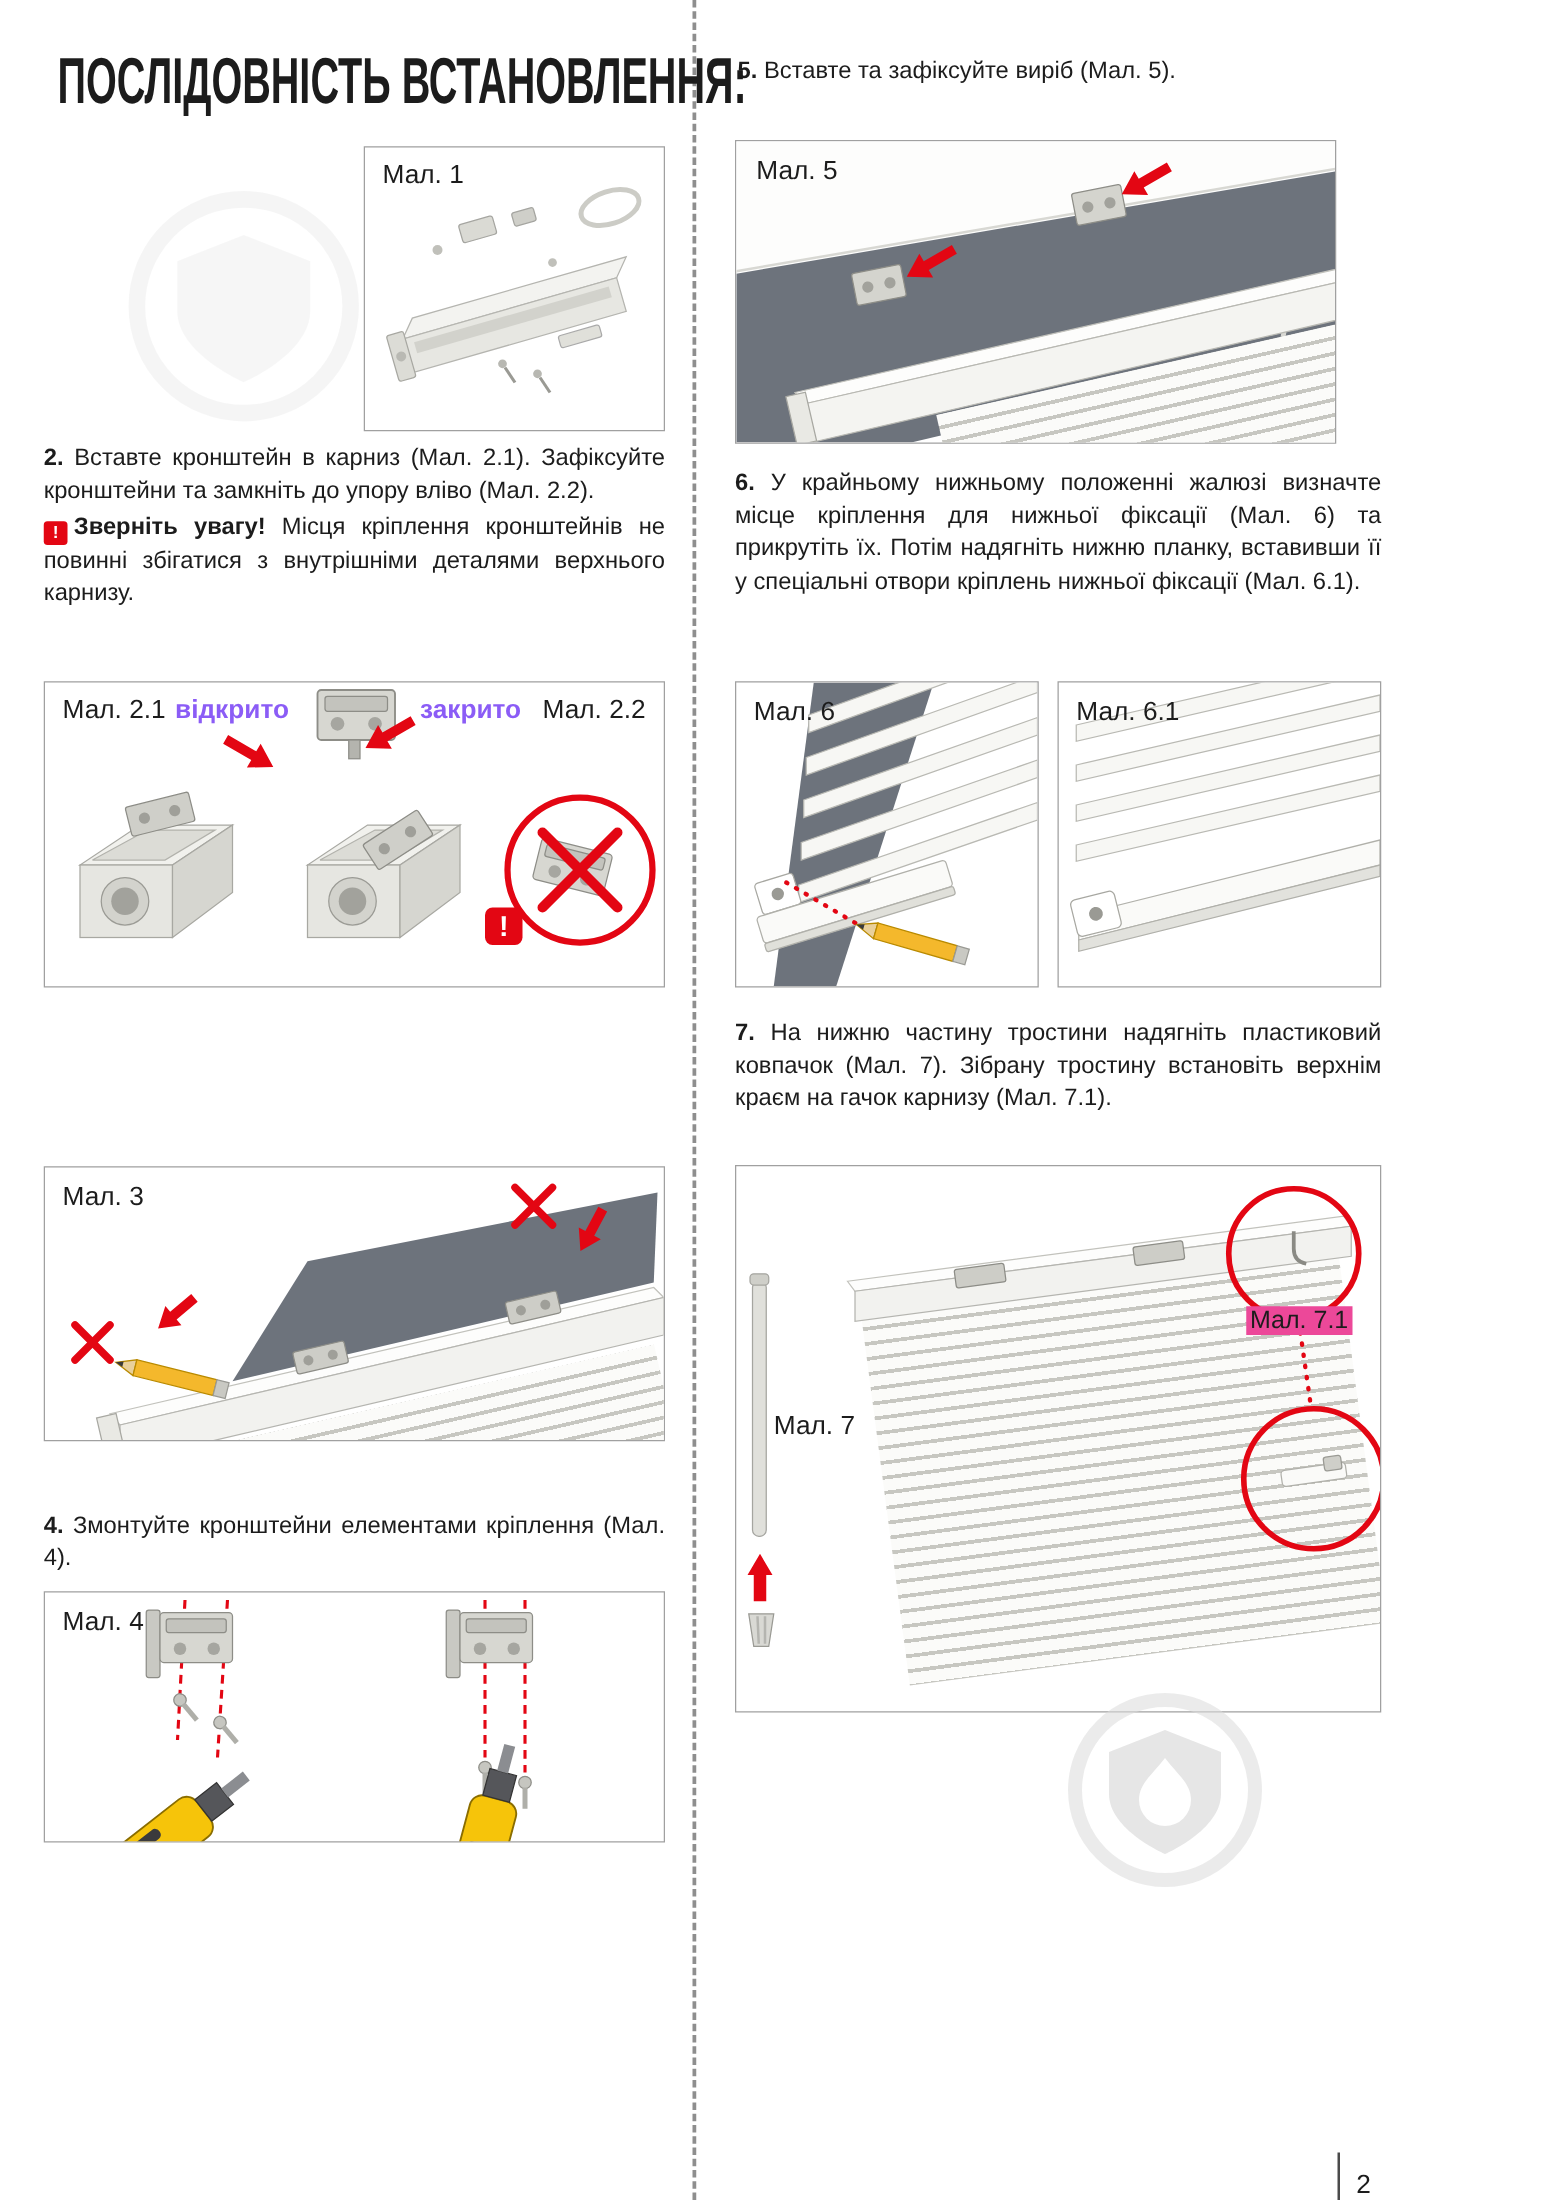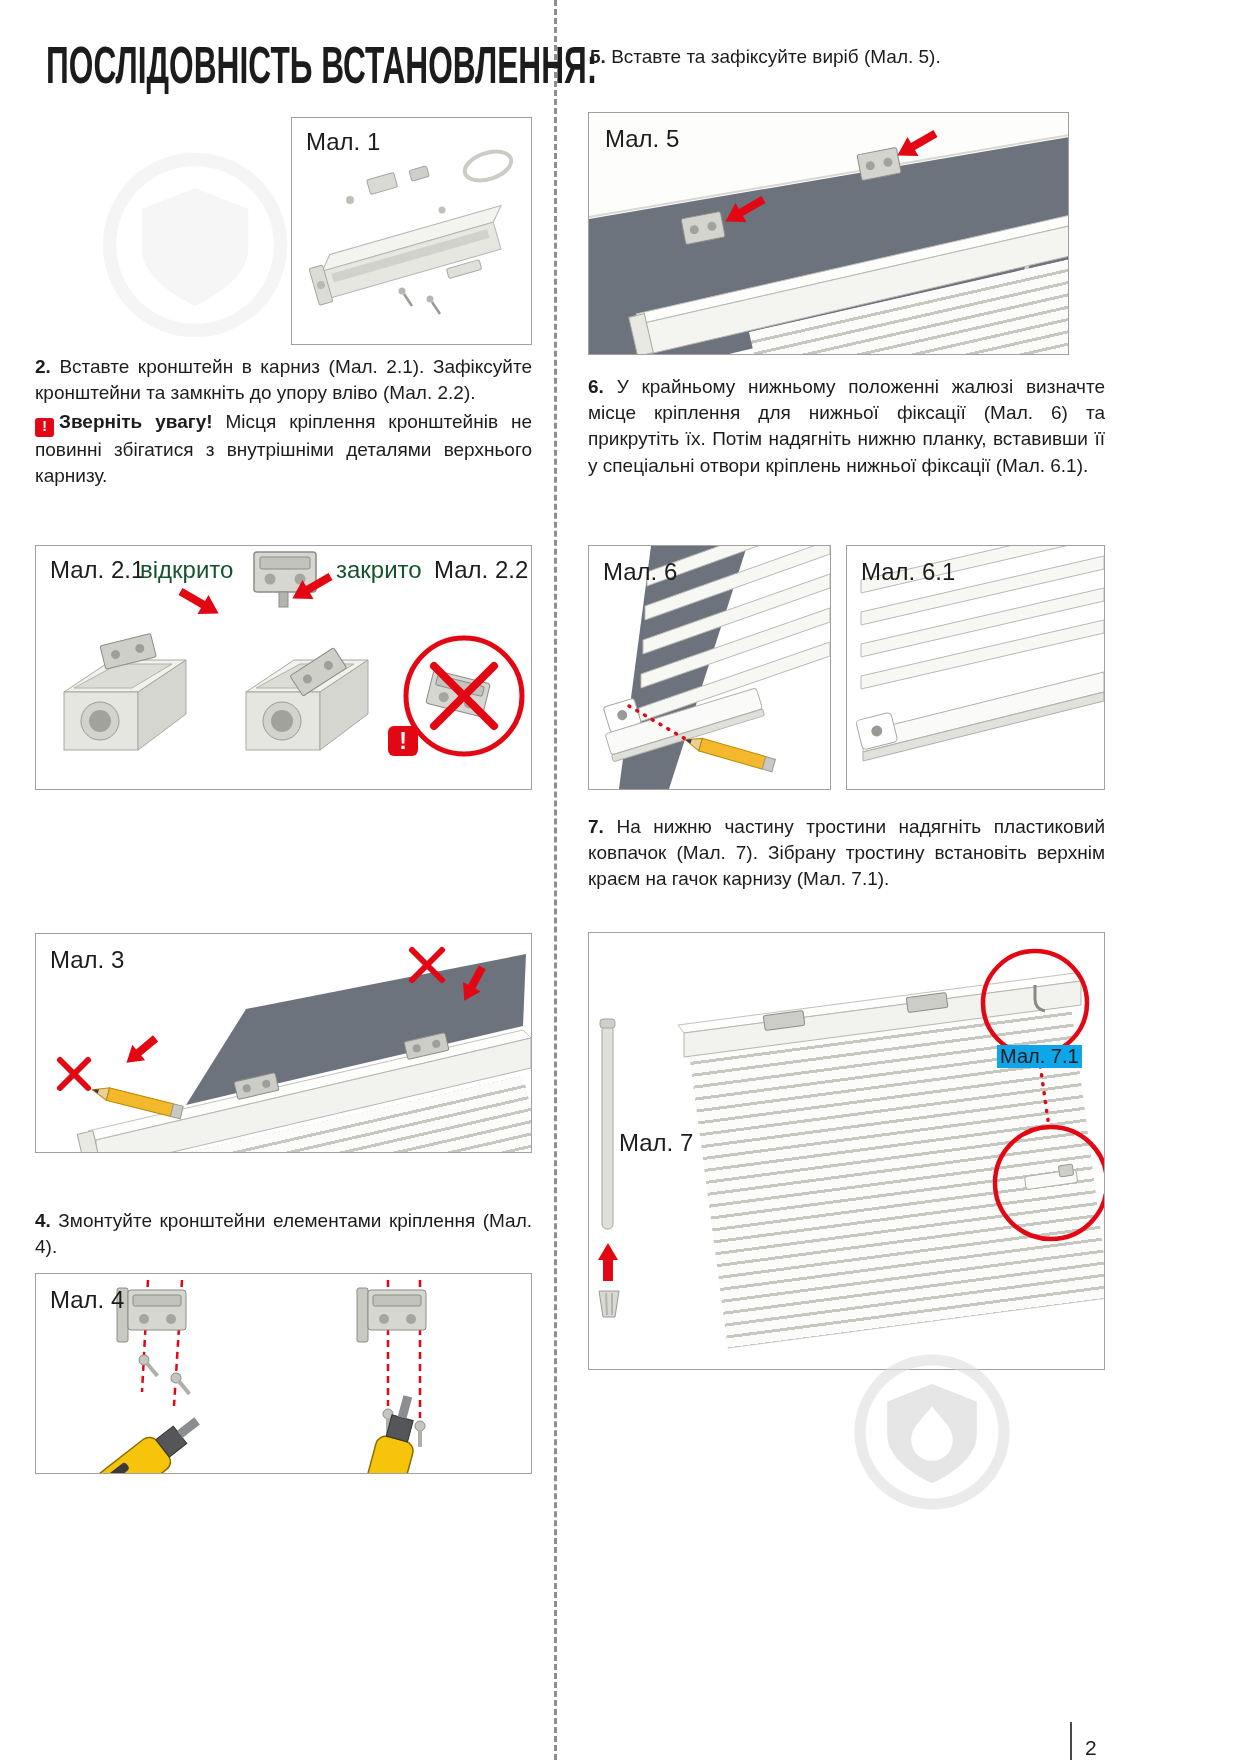--- a/index.html
+++ b/index.html
@@ -6,23 +6,23 @@
 html,body{background:#ffffff}
 body{font-family:"Liberation Sans","DejaVu Sans",sans-serif;color:#1c1c1c}
 .page{position:relative;width:1245px;height:1760px;background:#fff;overflow:hidden;margin:0 auto}
 .divider{position:absolute;left:554px;top:0;height:1760px;width:0;border-left:3px dashed #8e8e8e}
 .title{position:absolute;left:46px;top:36px;font-size:44px;font-weight:bold;white-space:nowrap;transform:scale(0.72,1.18);transform-origin:left top}
 .step{position:absolute;font-size:19px;line-height:1.38;text-align:justify}
 .step .num{font-weight:bold}
 .step .para + .para{margin-top:3px}
 .warn-ico{display:inline-flex;width:19px;height:19px;background:#e30613;color:#fff;border-radius:3px;font-weight:bold;font-size:14px;align-items:center;justify-content:center;vertical-align:-3px;margin-right:5px}
 .fig{position:absolute;background:#fff;border:1px solid #a0a0a0;overflow:hidden}
-.fig-label{position:absolute;font-size:24px;color:#1c1c1c;z-index:6;white-space:nowrap}
-.red-label{color:#14532d;font-weight:normal}
-.chip{background:#0ea5e9;padding:0 3px}
+.fig-label{position:absolute;font-size:21px;color:#1c1c1c;z-index:6;white-space:nowrap}
+.red-label{color:#8b5cf6;font-weight:bold}
+.chip{background:#ec4899;padding:0 3px}
 .slats{position:absolute;transform-origin:left top;background:repeating-linear-gradient(to bottom,#fbfbf9 0px,#fbfbf9 9px,#c7c7c1 9px,#c7c7c1 12px)}
 svg.art{position:absolute;left:0;top:0}
 .watermark{position:absolute;pointer-events:none}
 .footer{position:absolute;left:1070px;top:1722px;height:38px;border-left:2px solid #4a4a4a;padding-left:13px;display:flex;align-items:flex-end;font-size:21px}
 </style>
 </head>
 <body>
 
 <div class="page">
 

